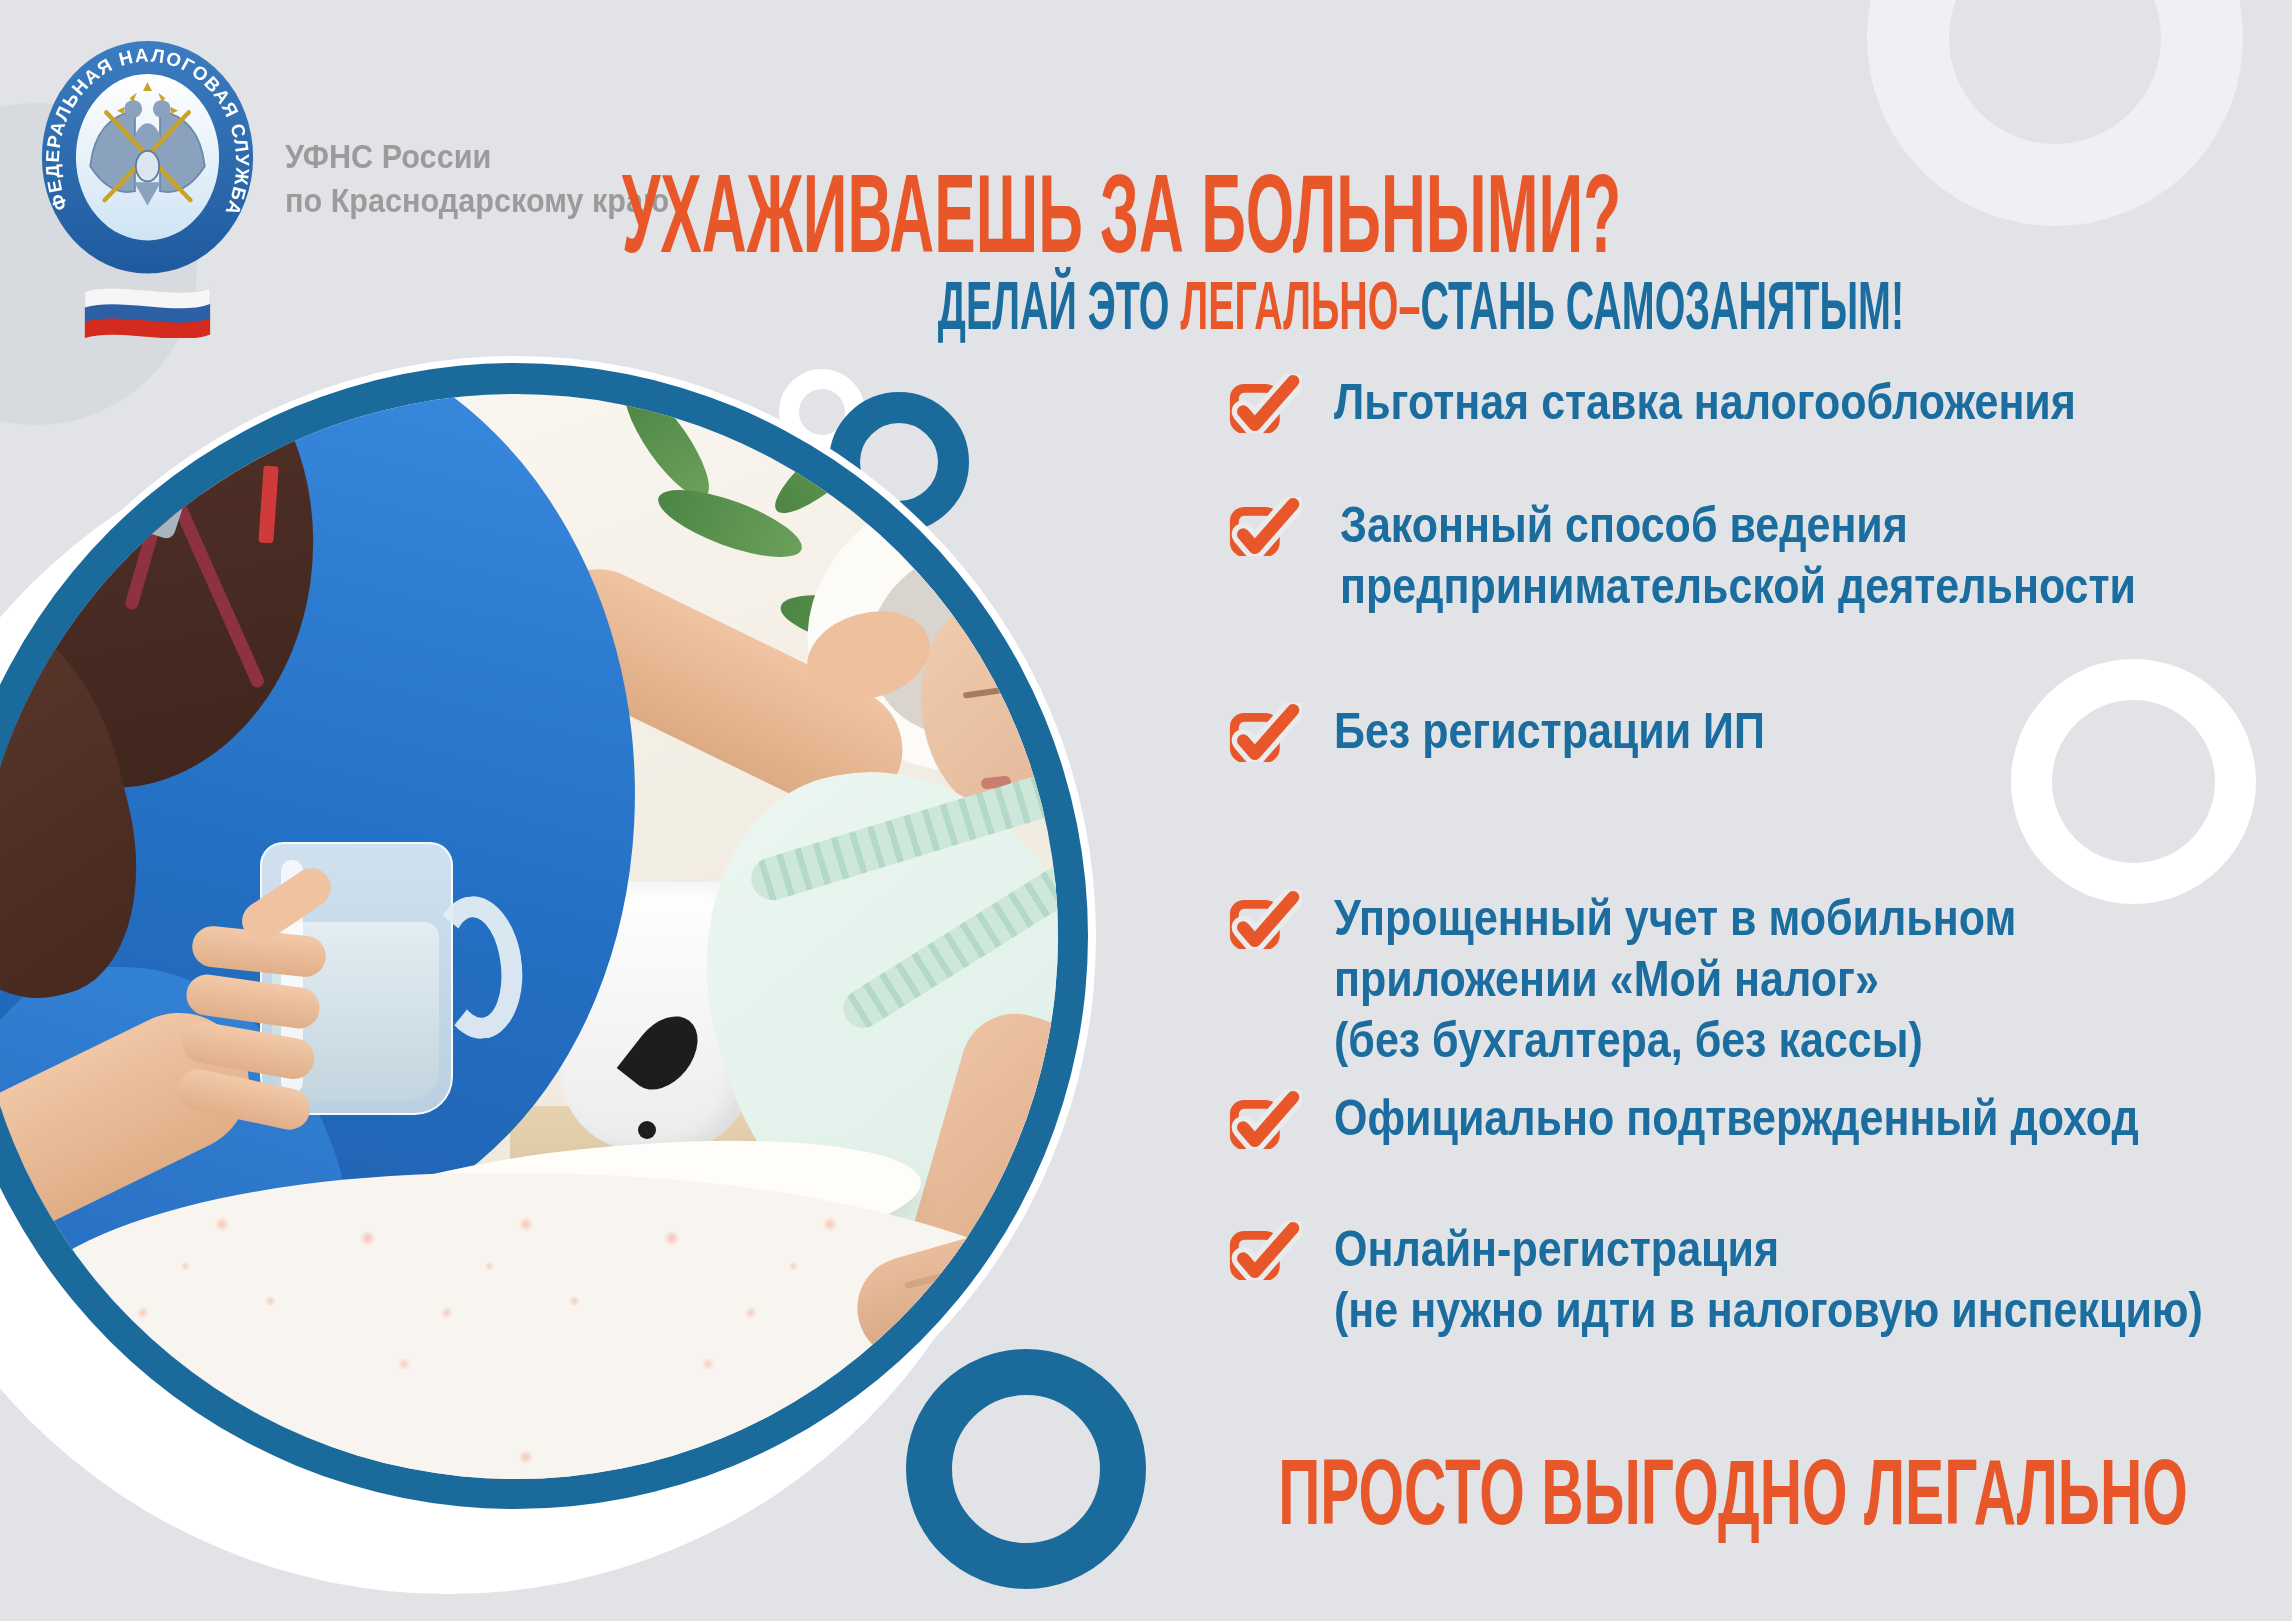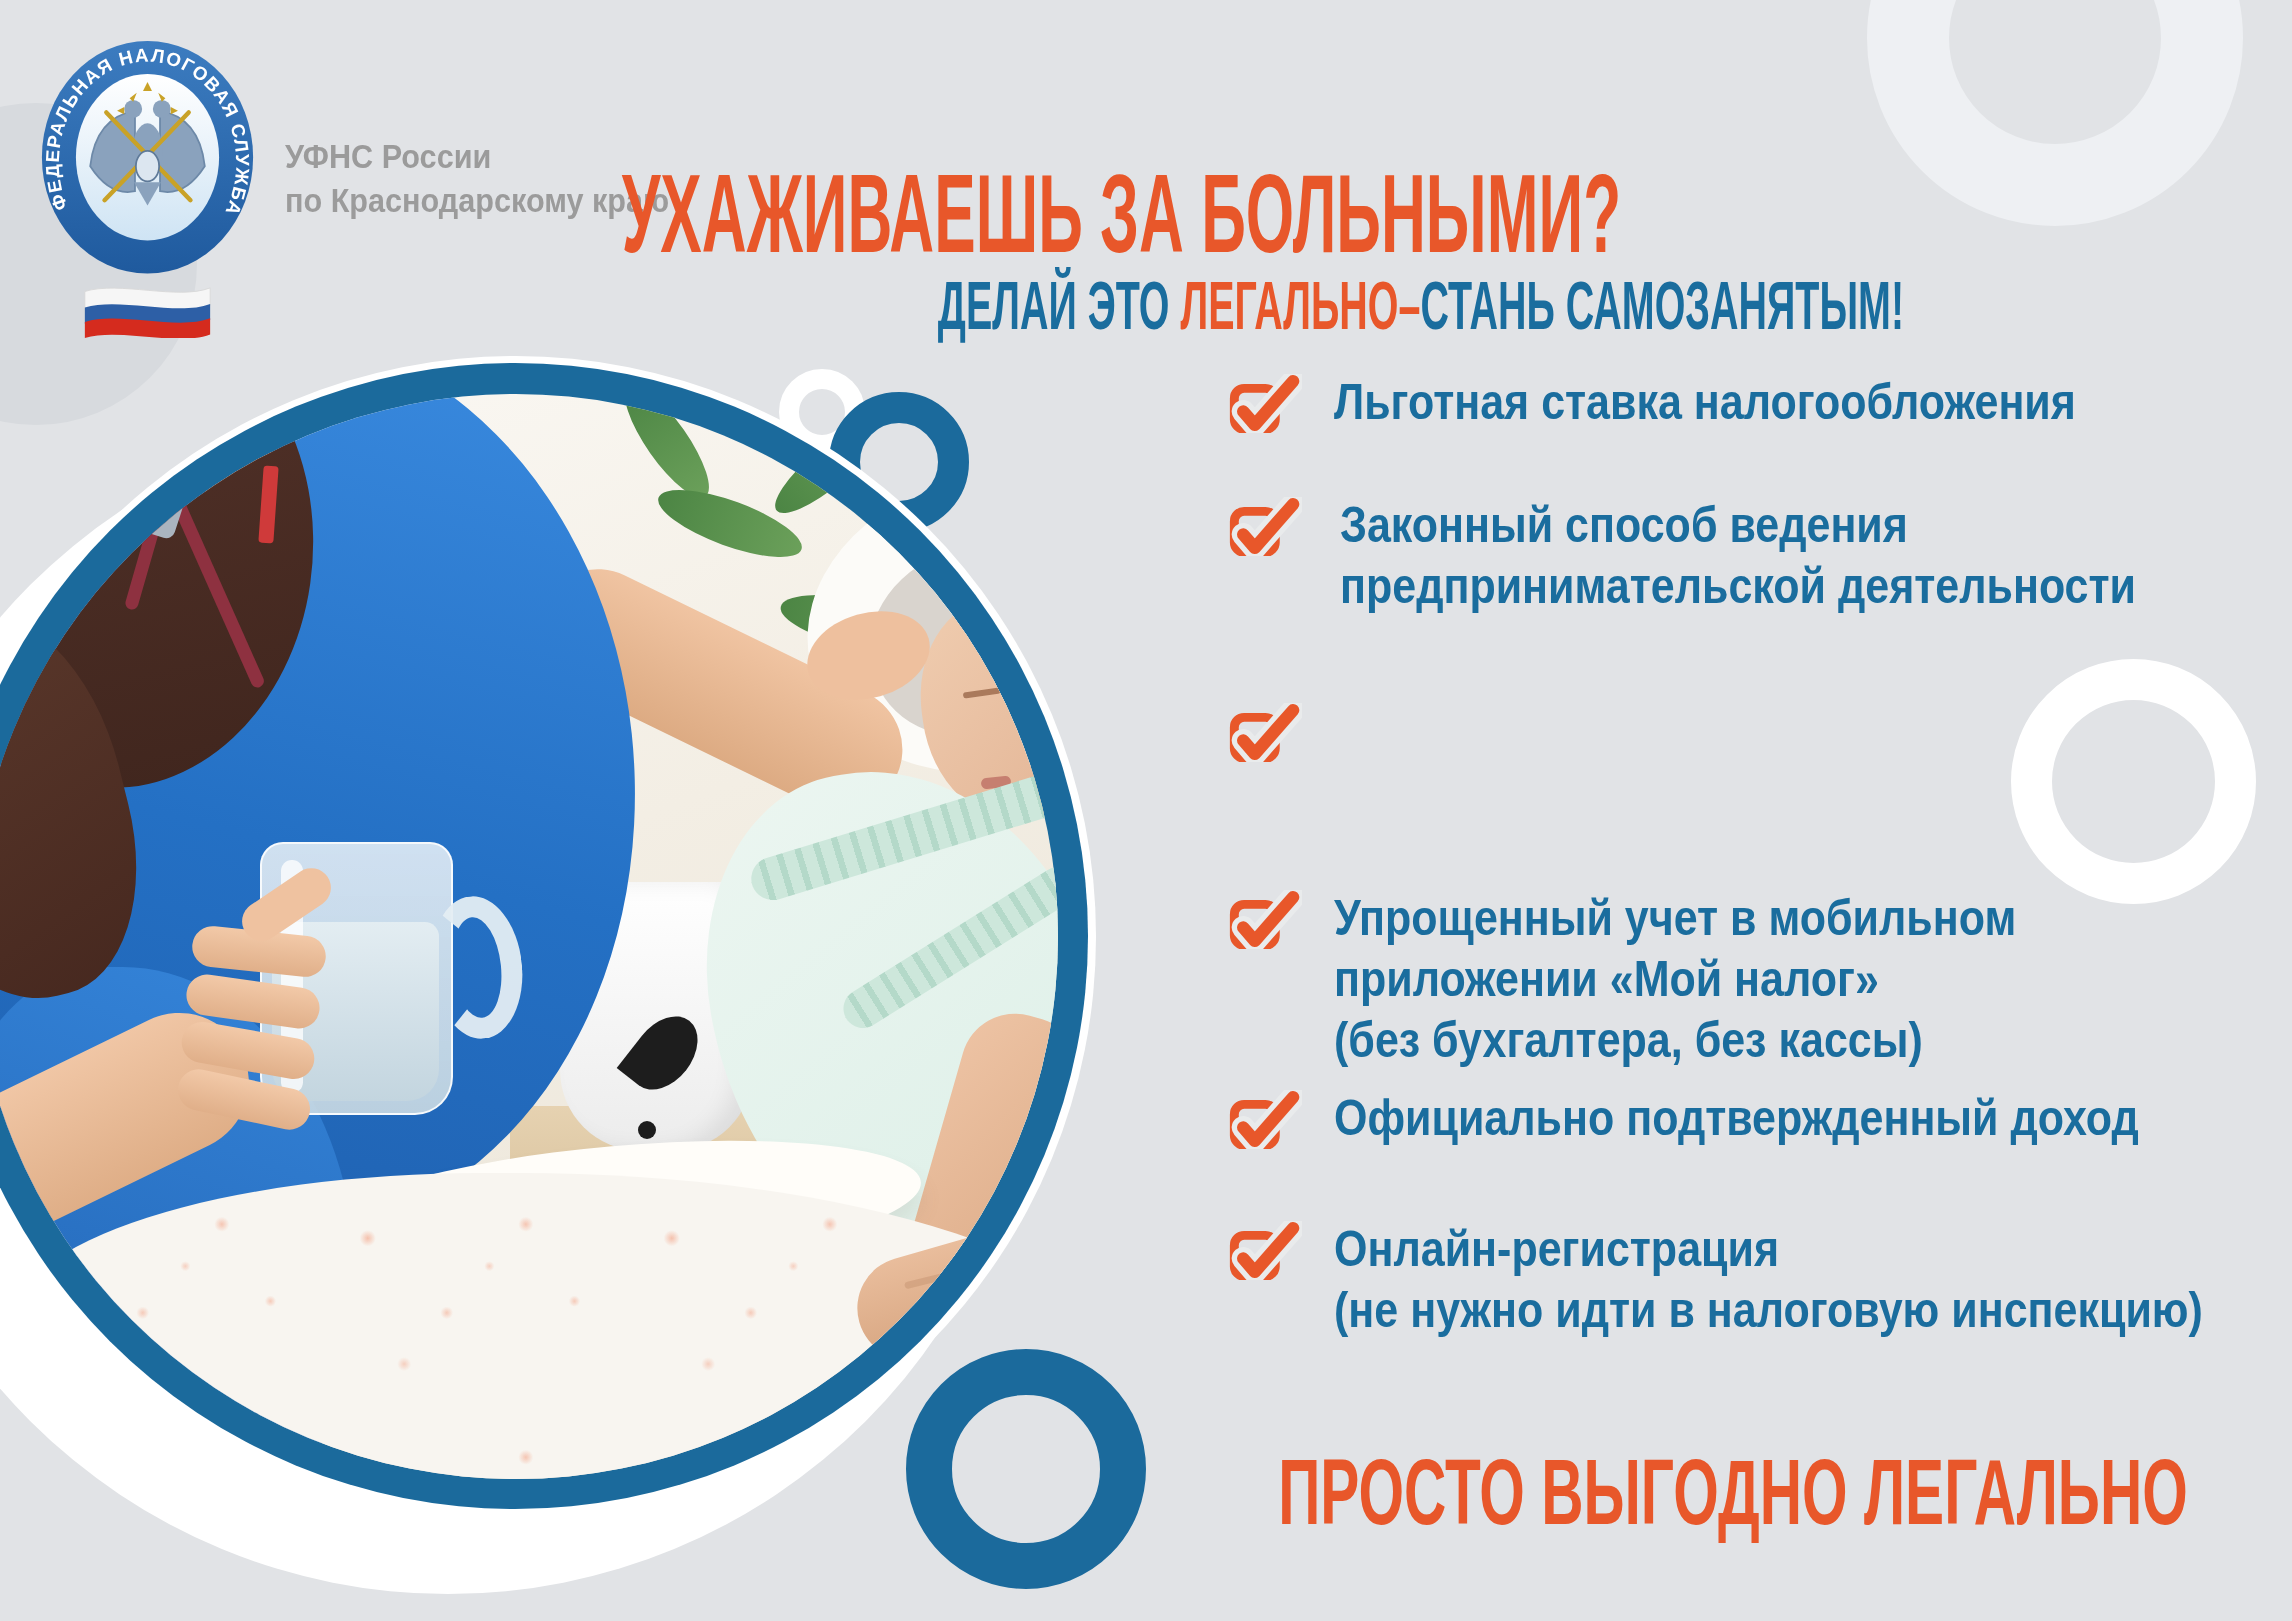--- a/index.html
+++ b/index.html
@@ -250,20 +250,21 @@
       </svg>
       <div class="benefit-text"><span class="btext"><div class="bline">Законный способ ведения</div><div class="bline">предпринимательской деятельности</div></span></div>
     </div>
 
     <div class="benefit" style="top: 701px;">
       <svg class="check-icon" width="73" height="59" viewBox="0 0 82 66">
         <rect x="6" y="16" width="46" height="46" rx="11" fill="none" stroke="#e8572a" stroke-width="10"></rect>
         <polyline points="16,42 29,57 72,8" fill="none" stroke="#e9ebec" stroke-width="26" stroke-linecap="round" stroke-linejoin="round"></polyline>
         <polyline points="16,42 29,57 72,8" fill="none" stroke="#e8572a" stroke-width="14" stroke-linecap="round" stroke-linejoin="round"></polyline>
       </svg>
+      <div class="benefit-text"><span class="btext"><div class="bline">Без регистрации ИП</div></span></div>
     </div>
 
     <div class="benefit" style="top: 872px; margin-top: 16px;">
       <svg class="check-icon" width="73" height="59" viewBox="0 0 82 66">
         <rect x="6" y="16" width="46" height="46" rx="11" fill="none" stroke="#e8572a" stroke-width="10"></rect>
         <polyline points="16,42 29,57 72,8" fill="none" stroke="#e9ebec" stroke-width="26" stroke-linecap="round" stroke-linejoin="round"></polyline>
         <polyline points="16,42 29,57 72,8" fill="none" stroke="#e8572a" stroke-width="14" stroke-linecap="round" stroke-linejoin="round"></polyline>
       </svg>
       <div class="benefit-text"><span class="btext"><div class="bline">Упрощенный учет в мобильном</div><div class="bline">приложении «Мой налог»</div><div class="bline">(без бухгалтера, без кассы)</div></span></div>
     </div>

